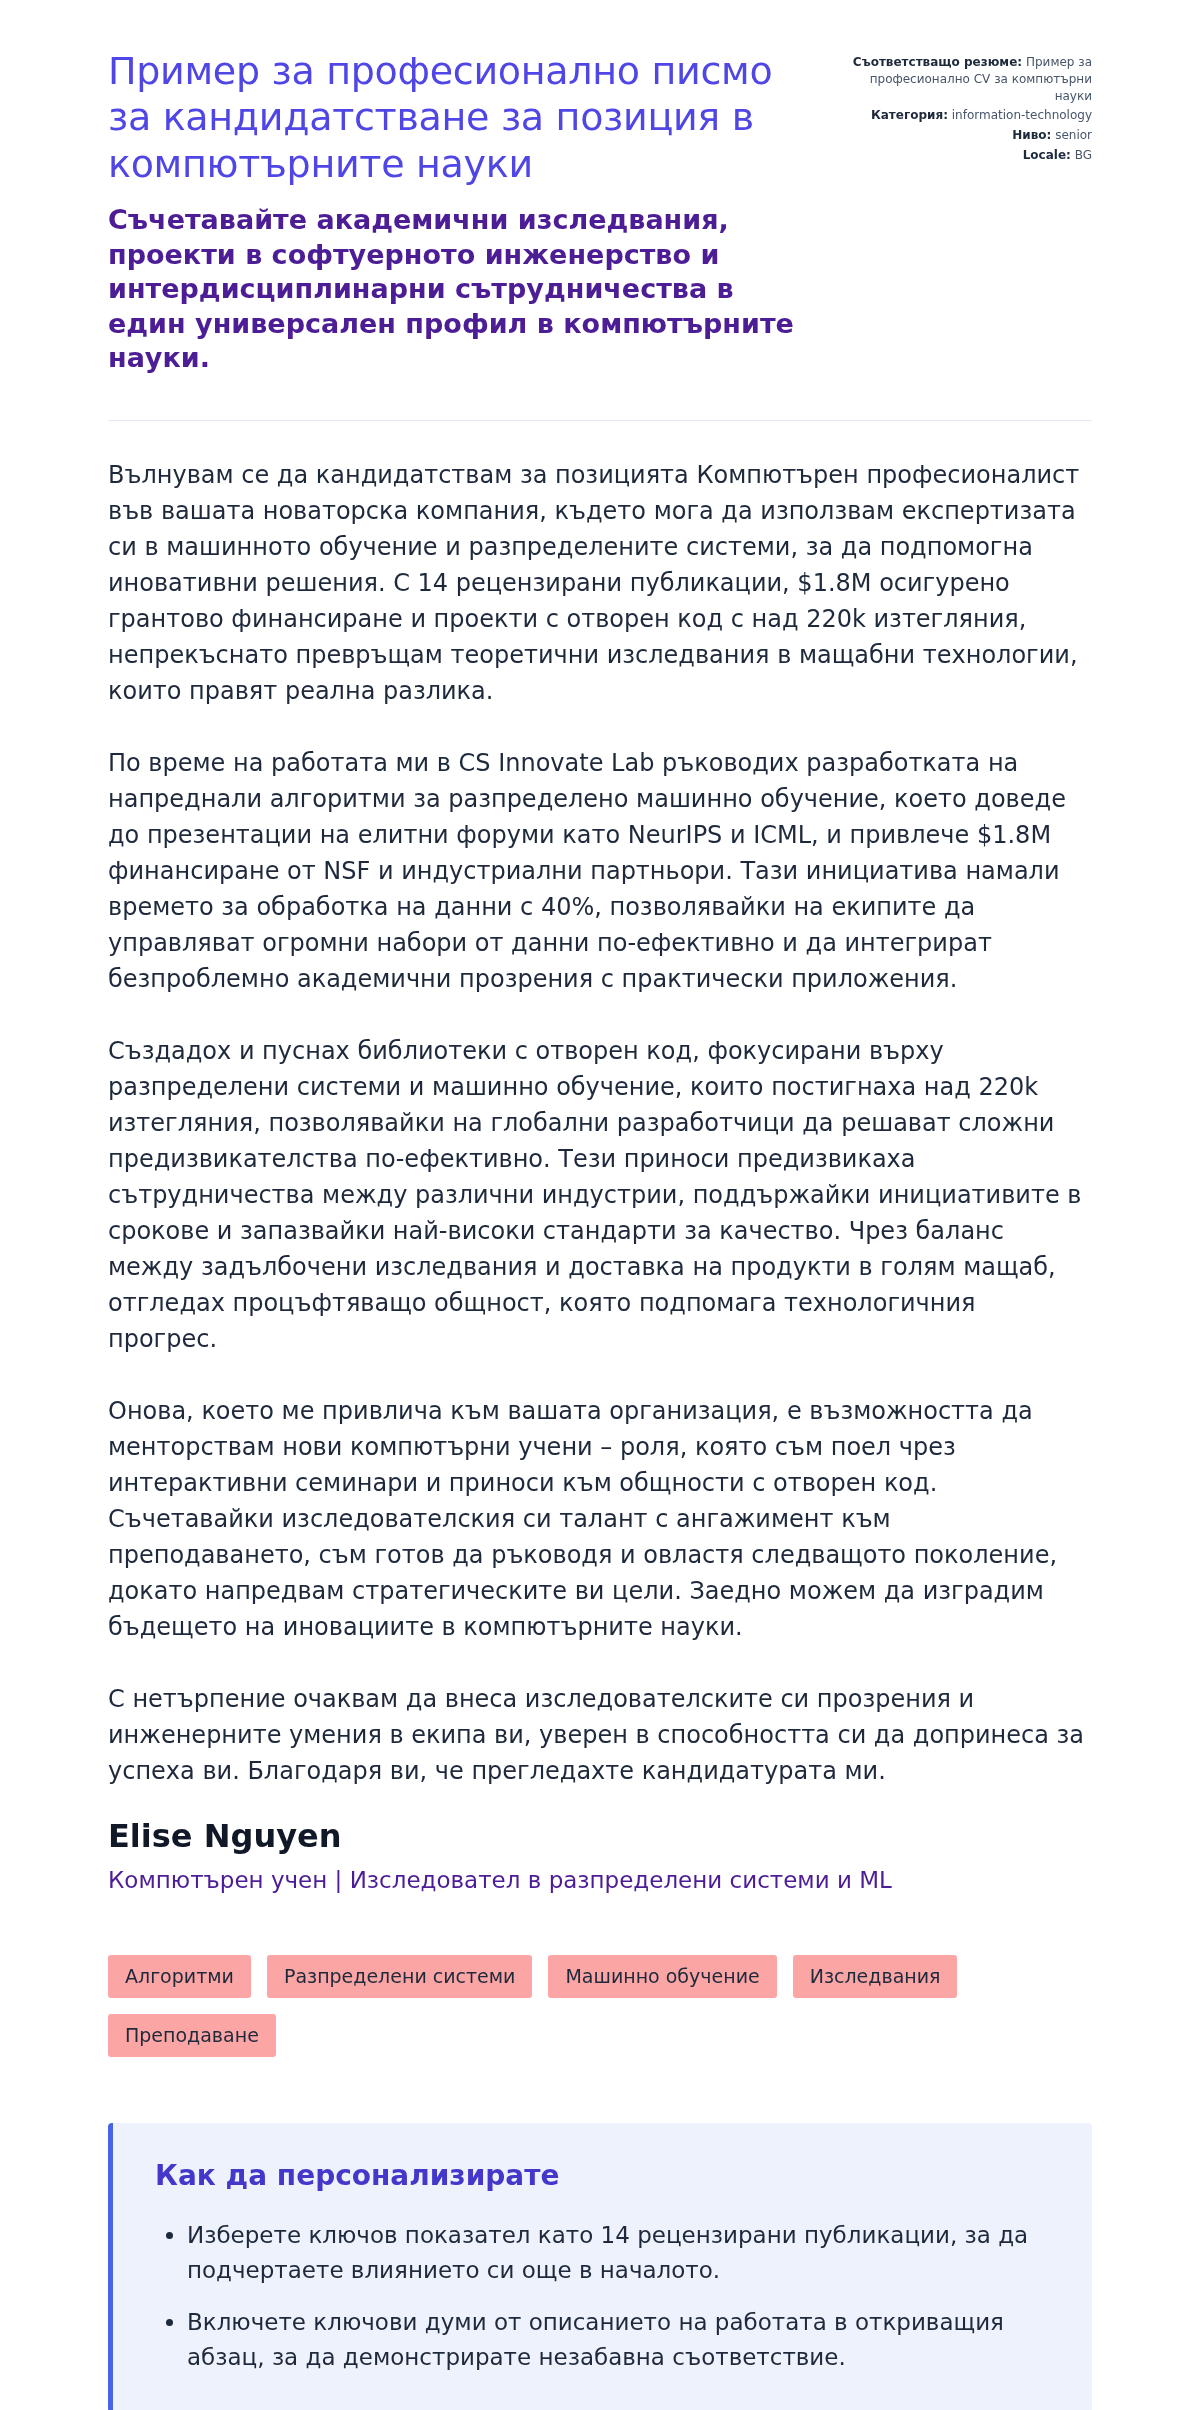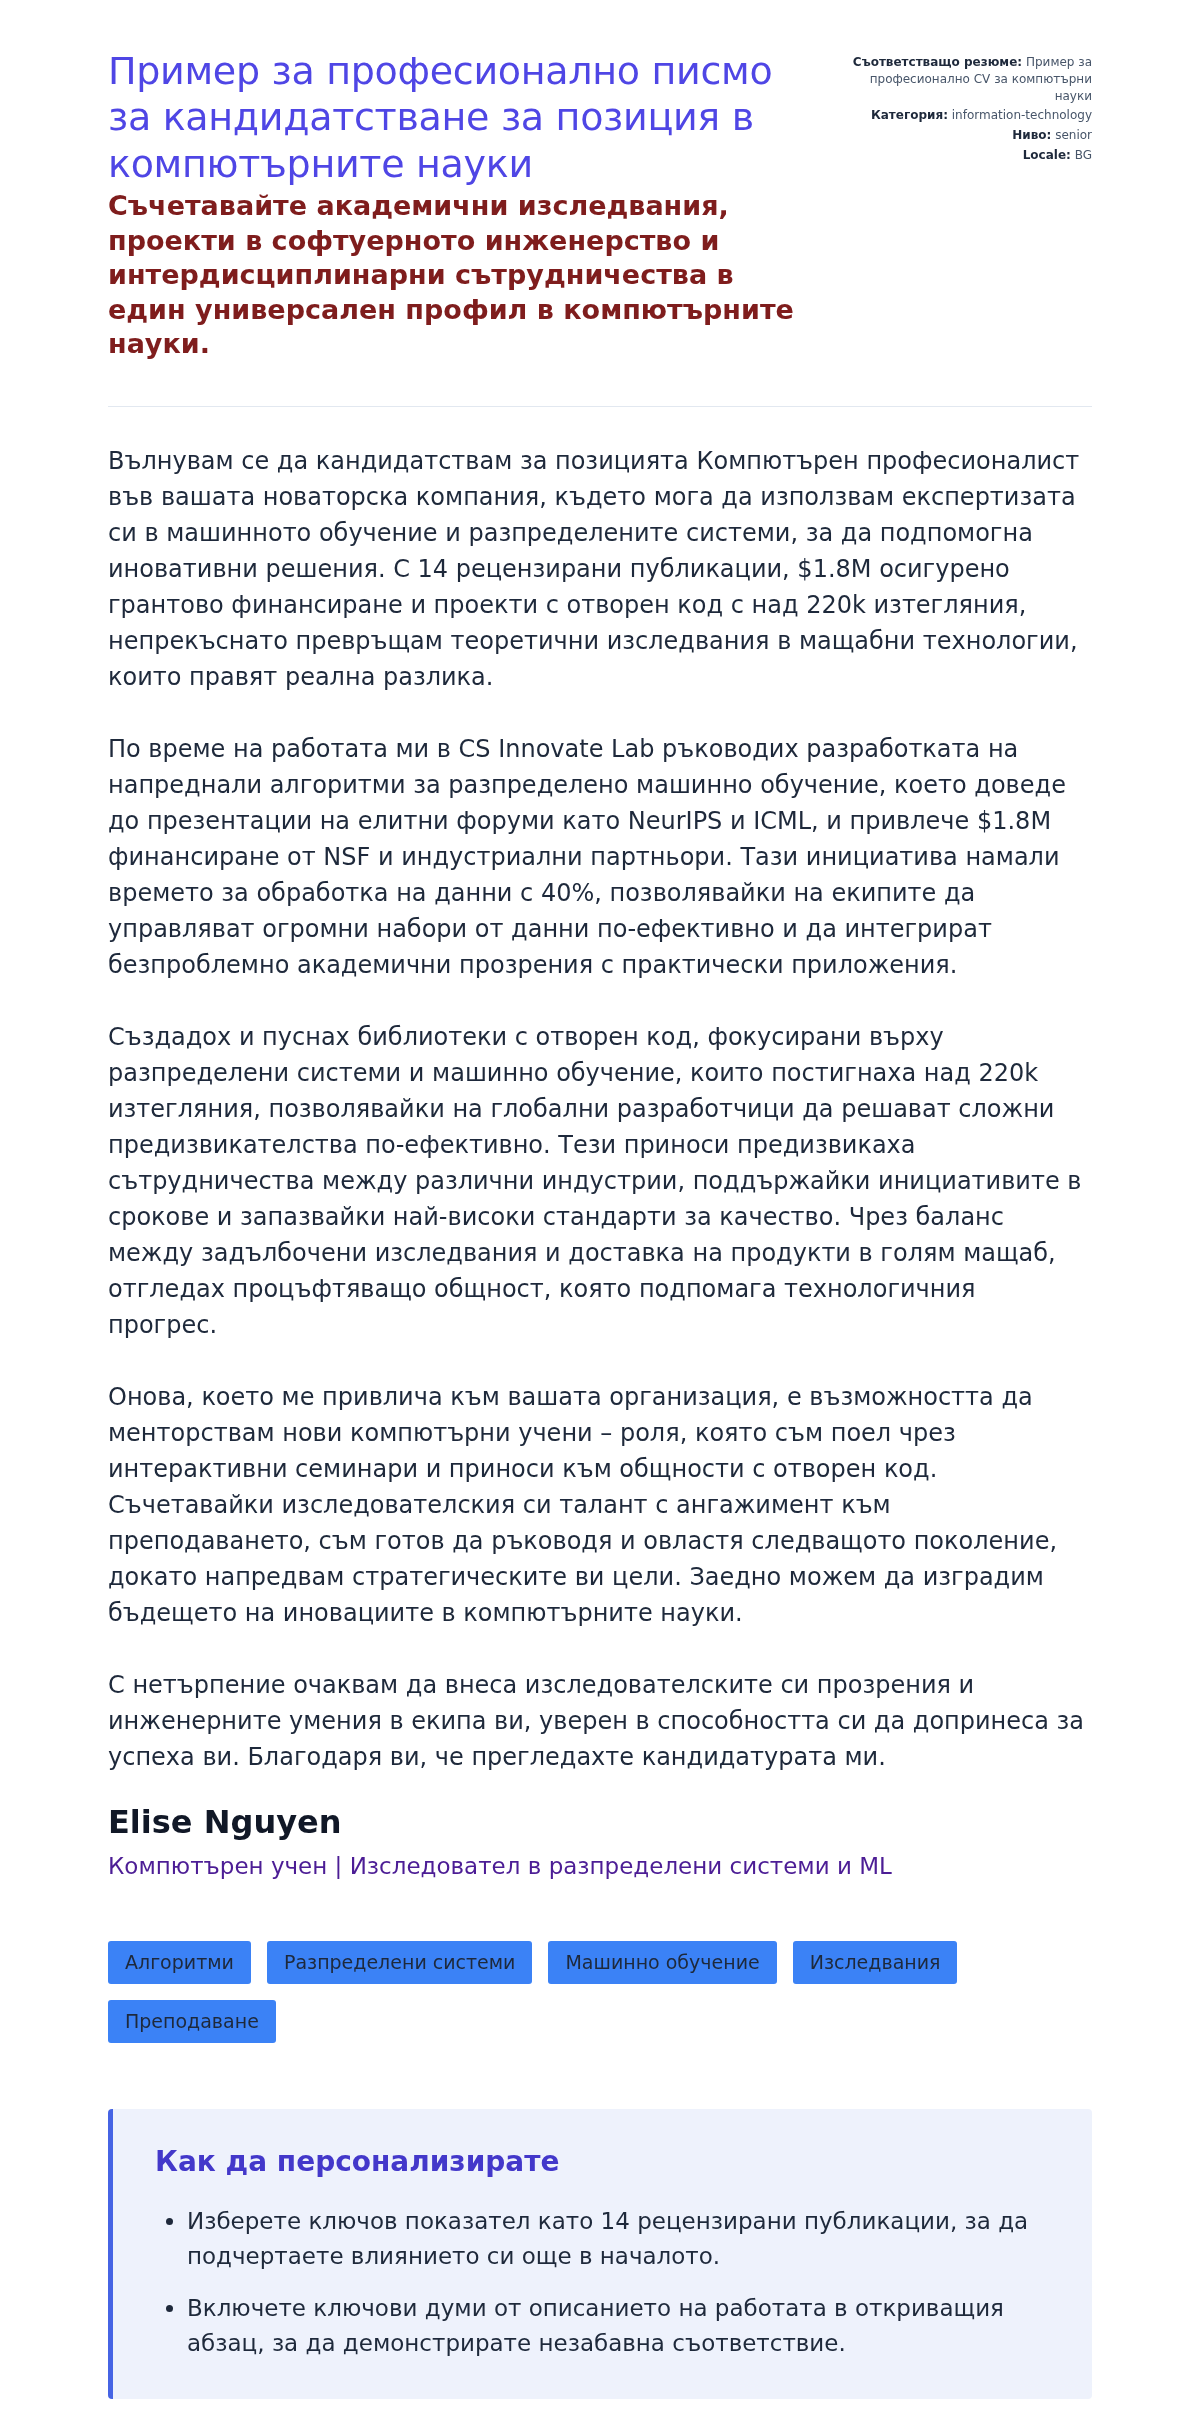--- a/index.html
+++ b/index.html
@@ -23,25 +23,25 @@
   }
   .header-left { flex: 1 1 auto; max-width: 690px; }
   .title {
     font-size: 38px;
     line-height: 1.22;
     font-weight: 400;
     color: #4f46e5;
     letter-spacing: -0.3px;
   }
   .subtitle {
-    margin-top: 2px;
+    margin-top: 16px;
     font-size: 27px;
     line-height: 1.28;
     font-weight: 700;
-    color: #7f1d1d;
+    color: #4c1d95;
   }
   .meta {
     width: 245px;
     flex: 0 0 auto;
     text-align: right;
     font-size: 12px;
     line-height: 1.4;
     color: #475569;
     padding-top: 6px;
   }
@@ -77,21 +77,21 @@
     color: #4c1d95;
   }
   .tags {
     margin-top: 62px;
     display: flex;
     flex-wrap: wrap;
     gap: 16px;
   }
   .tag {
     display: inline-block;
-    background: #3b82f6;
+    background: #fca5a5;
     color: #1e293b;
     font-size: 19px;
     line-height: 1;
     padding: 12px 17px;
     border-radius: 3px;
     white-space: nowrap;
   }
   .tips {
     margin-top: 66px;
     background: #eef2fc;

